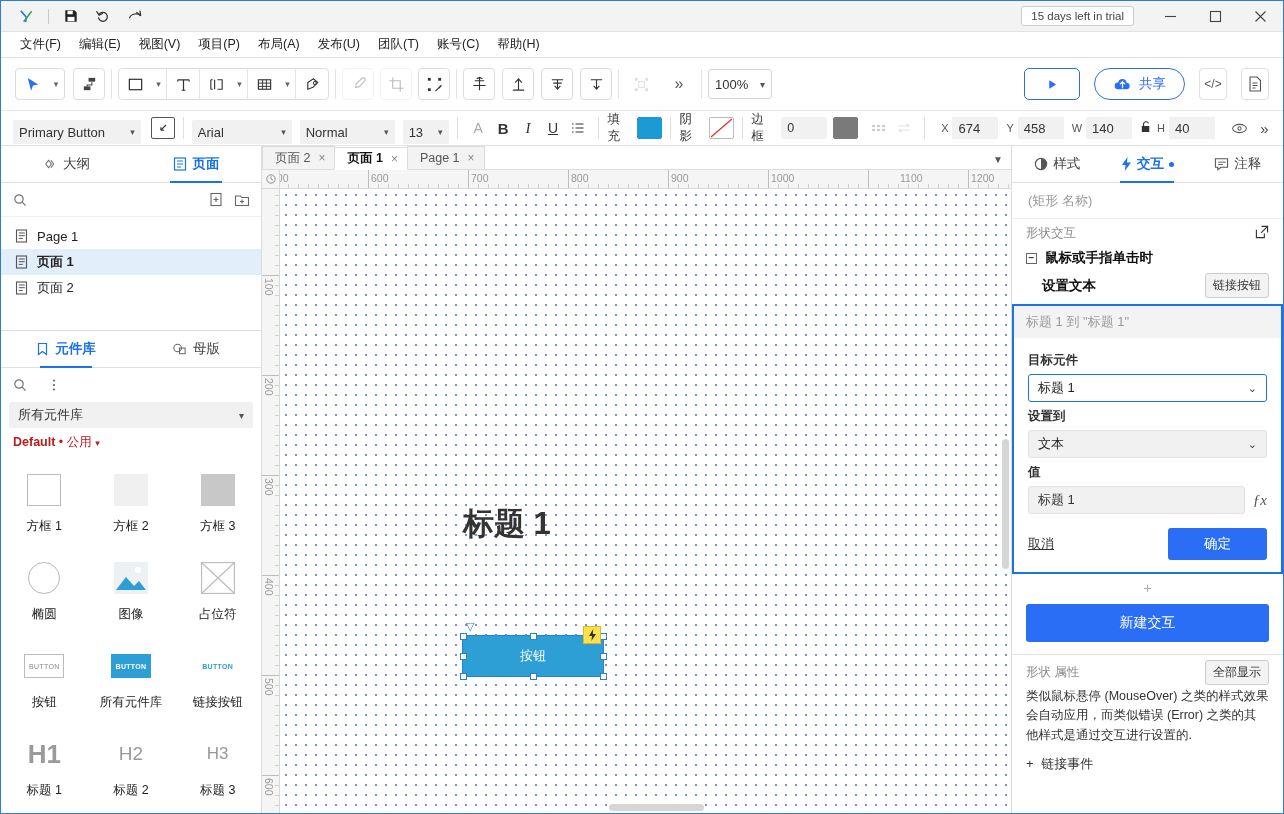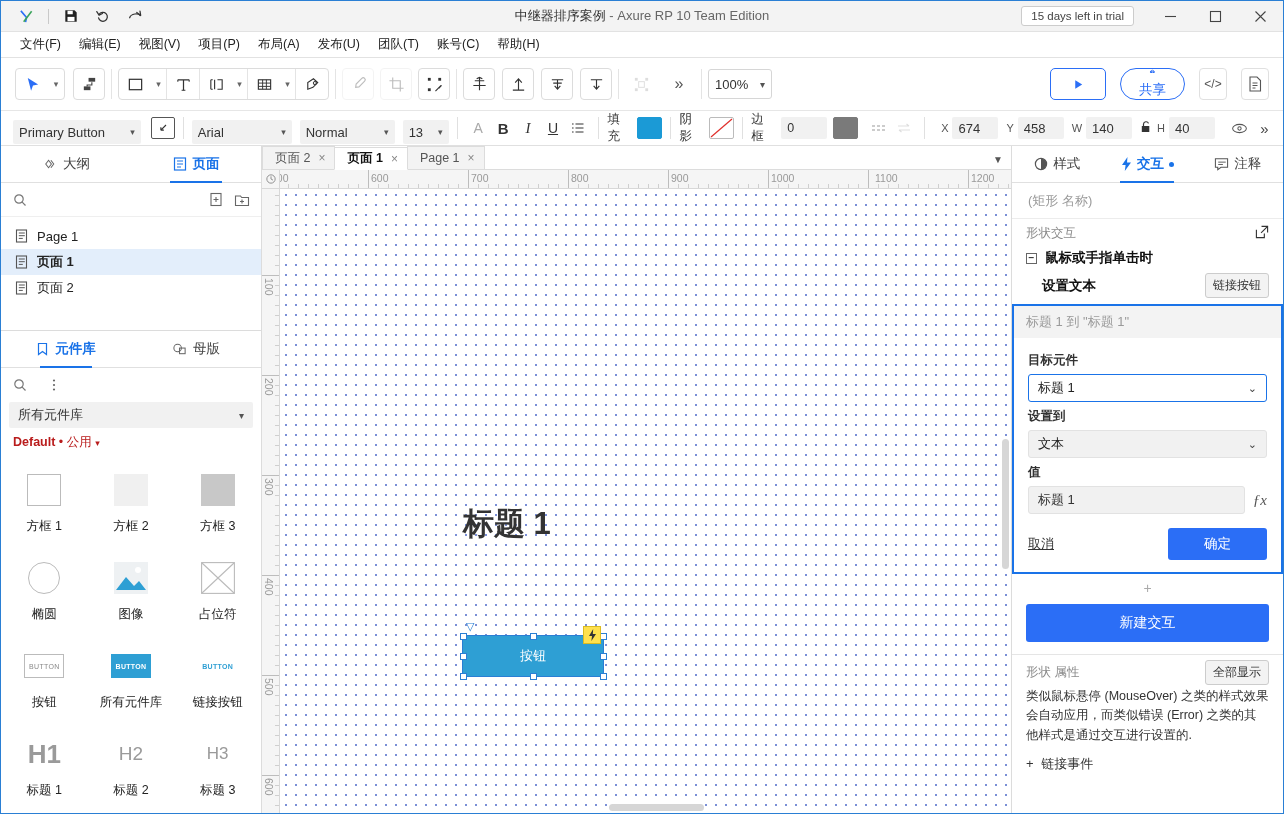--- a/index.html
+++ b/index.html
@@ -54,21 +54,21 @@
   .seg > div { display:flex; align-items:center; justify-content:center; height:30px; }
   .seg .sdiv { width:1px; height:30px; background:#e4e4e4; }
   .seg .sitem { width:32px; }
   .seg .sarrow { width:15px; color:#666; font-size:9px; }
   .disabled { opacity:.32; }
   .zoomsel { display:flex; align-items:center; justify-content:space-between; width:64px; height:30px;
              border:1px solid #d6d6d6; border-radius:3px; padding:0 6px; font-size:13px; color:#333; }
   .prevbtn { width:56px; height:32px; border:1.5px solid #2b6ef6; border-radius:5px; display:flex;
              align-items:center; justify-content:center; }
   .sharebtn { height:32px; border:1.5px solid #2b6ef6; border-radius:16px; display:flex; align-items:center;
-              gap:7px; padding:0 18px; color:#2b6ef6; font-size:13.5px;flex-direction:column; }
+              gap:7px; padding:0 18px; color:#2b6ef6; font-size:13.5px; }
   .sqbtn { width:28px; height:32px; border:1px solid #e0e0e0; border-radius:4px; display:flex;
            align-items:center; justify-content:center; }
 
   
   .stylebar { height:35px; background:#fff; border-bottom:1px solid #e0e0e0; display:flex;
               align-items:center; flex:0 0 35px; padding:0 6px; font-size:13px; }
   .sb-sel { display:flex; align-items:center; justify-content:space-between; height:24px;
             background:#f1f1f1; border-radius:2px; padding:0 6px; color:#333;margin-top:8px; }
   .sb-sel .car { color:#555; font-size:9px; margin-left:6px; }
   .sb-box { width:24px; height:22px; border:1px solid #555; border-radius:2px; display:flex;
@@ -230,23 +230,20 @@
           <path d="M4.5 7.5 A5 5 0 1 1 4 11" stroke="#333" stroke-width="1.4" fill="none" stroke-linecap="round"></path>
           <path d="M2 4 L4.6 8 L8.4 6.2" stroke="#333" stroke-width="1.4" fill="none" stroke-linecap="round" stroke-linejoin="round"></path>
         </svg>
       </div>
       <div class="tb-icon">
         <svg width="16" height="16" viewBox="0 0 18 18">
           <path d="M3 11 C4.5 6 13 5.5 15 8.5" stroke="#333" stroke-width="1.4" fill="none" stroke-linecap="round"></path>
           <path d="M11 5 L15.4 8.4 L14.6 3.5" stroke="#333" stroke-width="1.4" fill="none" stroke-linecap="round" stroke-linejoin="round"></path>
         </svg>
       </div>
-    </div>
-    <div class="tb-title">
-      <span>中继器排序案例</span><span class="prod"> - Axure RP 10 Team Edition</span>
     </div>
     <div class="tb-right">
       <div class="trial">15 days left in trial</div>
       <div class="wbtn">
         <svg width="13" height="13" viewBox="0 0 13 13">
             <path d="M1 6.5h11" stroke="#444" stroke-width="1.1"></path>
           </svg>
       </div>
       <div class="wbtn">
         <svg width="13" height="13" viewBox="0 0 13 13">
@@ -788,21 +785,21 @@
             <div class="min" style="left: 498px;"></div>
             <div class="min" style="left: 508px;"></div>
             <div class="min" style="left: 518px;"></div>
             <div class="min" style="left: 528px;"></div>
             <div class="min" style="left: 538px;"></div>
             <div class="min" style="left: 548px;"></div>
             <div class="min" style="left: 558px;"></div>
             <div class="min" style="left: 568px;"></div>
             <div class="min" style="left: 578px;"></div>
             <div class="maj" style="left: 588px;"></div>
-            <div class="num" style="left: 592px;">1100</div>
+            <div class="num" style="left: 617px;">1100</div>
             <div class="min" style="left: 598px;"></div>
             <div class="min" style="left: 608px;"></div>
             <div class="min" style="left: 618px;"></div>
             <div class="min" style="left: 628px;"></div>
             <div class="min" style="left: 638px;"></div>
             <div class="min" style="left: 648px;"></div>
             <div class="min" style="left: 658px;"></div>
             <div class="min" style="left: 668px;"></div>
             <div class="min" style="left: 678px;"></div>
             <div class="maj" style="left: 688px;"></div>

